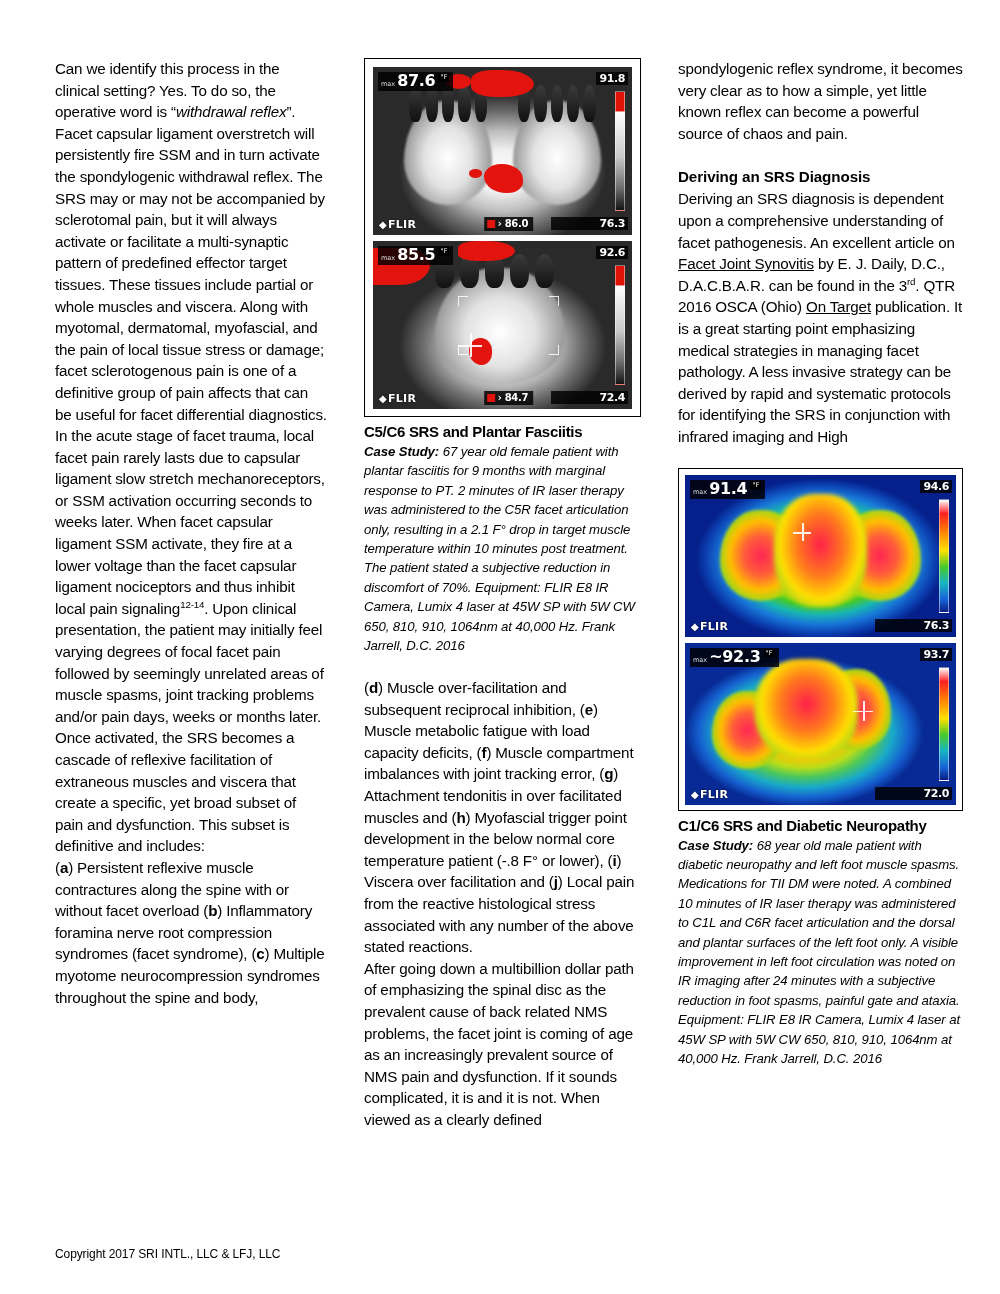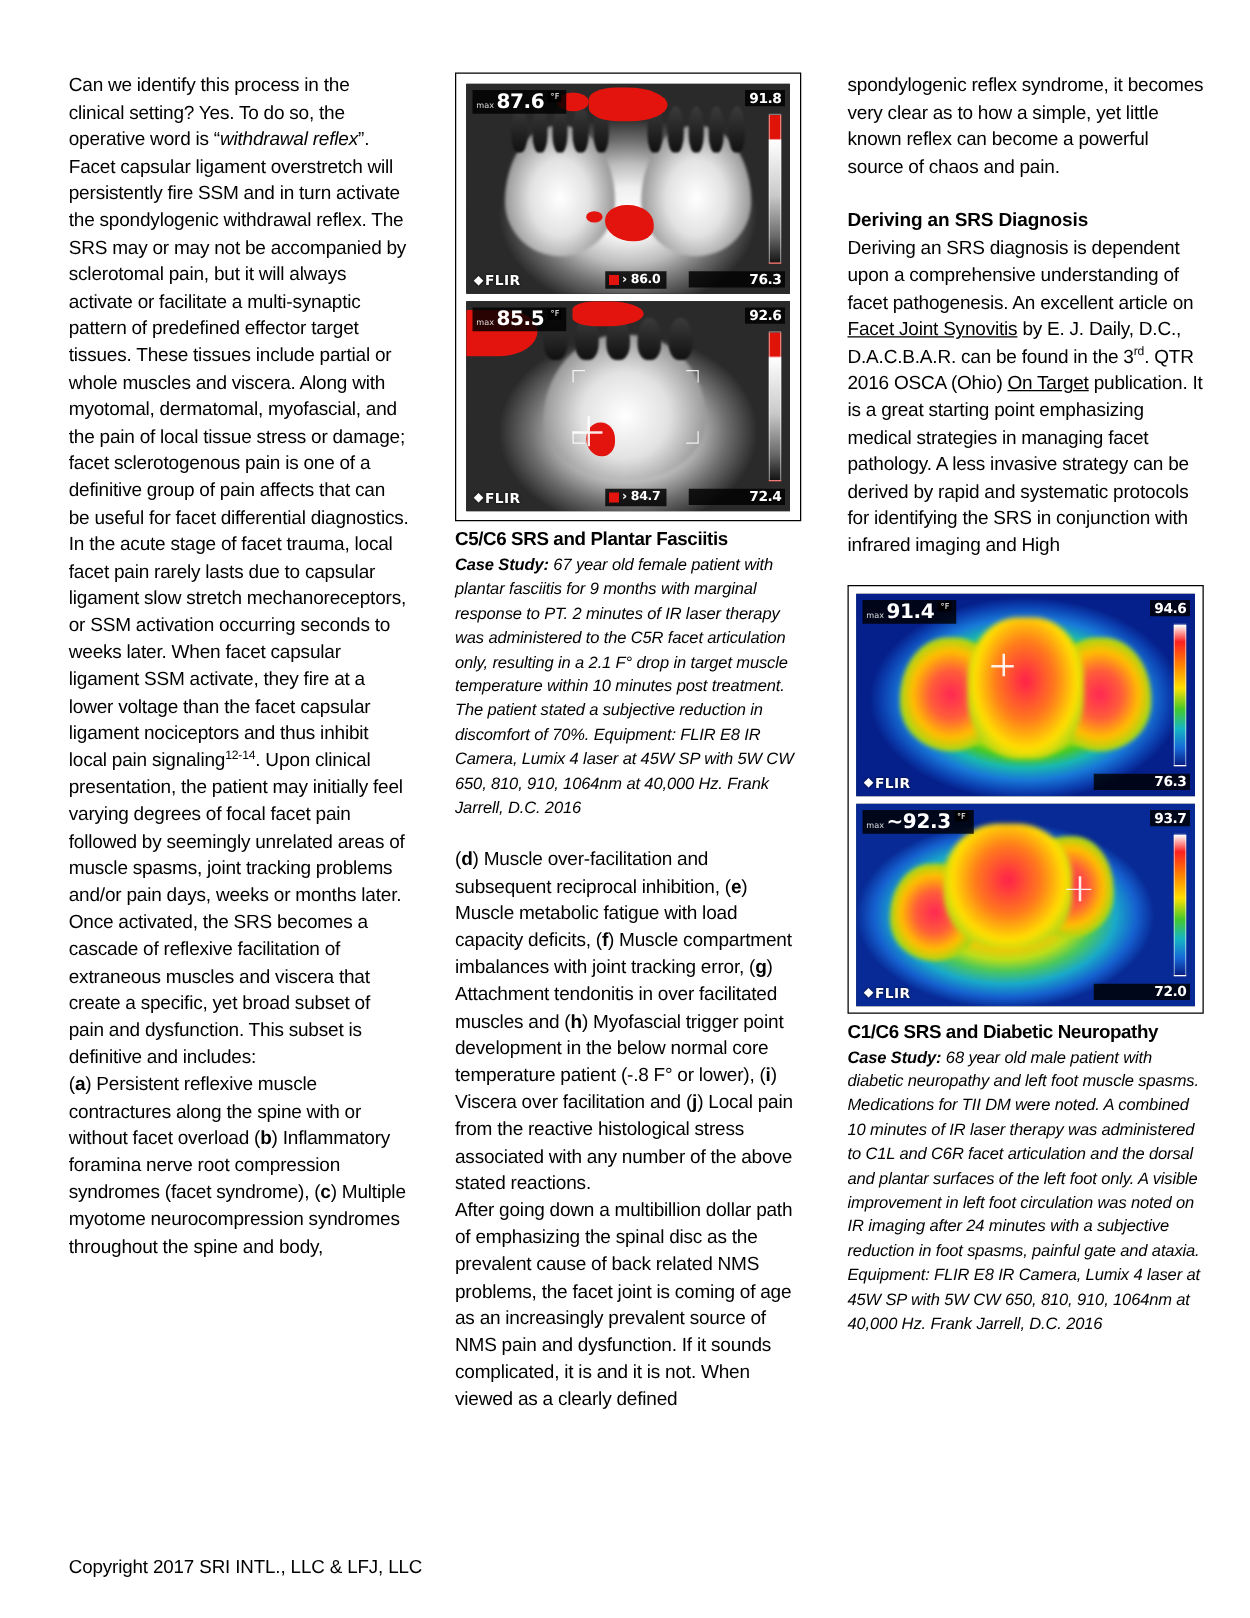--- a/index.html
+++ b/index.html
@@ -274,21 +274,21 @@
     line-height: 19.4px;
     font-style: italic;
     margin: 0;
     letter-spacing: -0.1px;
   }
 
   .footer {
     position: absolute;
     left: 55px;
     top: 1244px;
-    font-size: 15px;
+    font-size: 12px;
     line-height: 20px;
     letter-spacing: -0.1px;
   }
 </style>
 </head>
 <body>
 
 <div class="page">
 
   <div class="columns">

